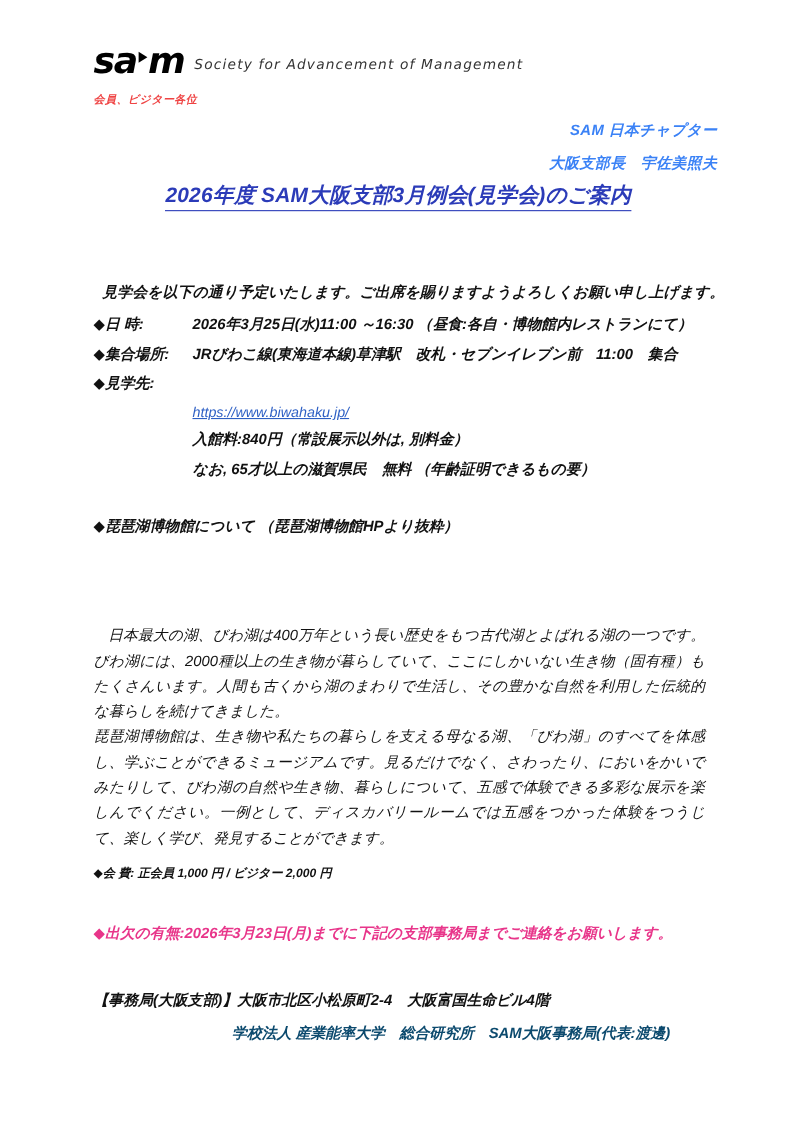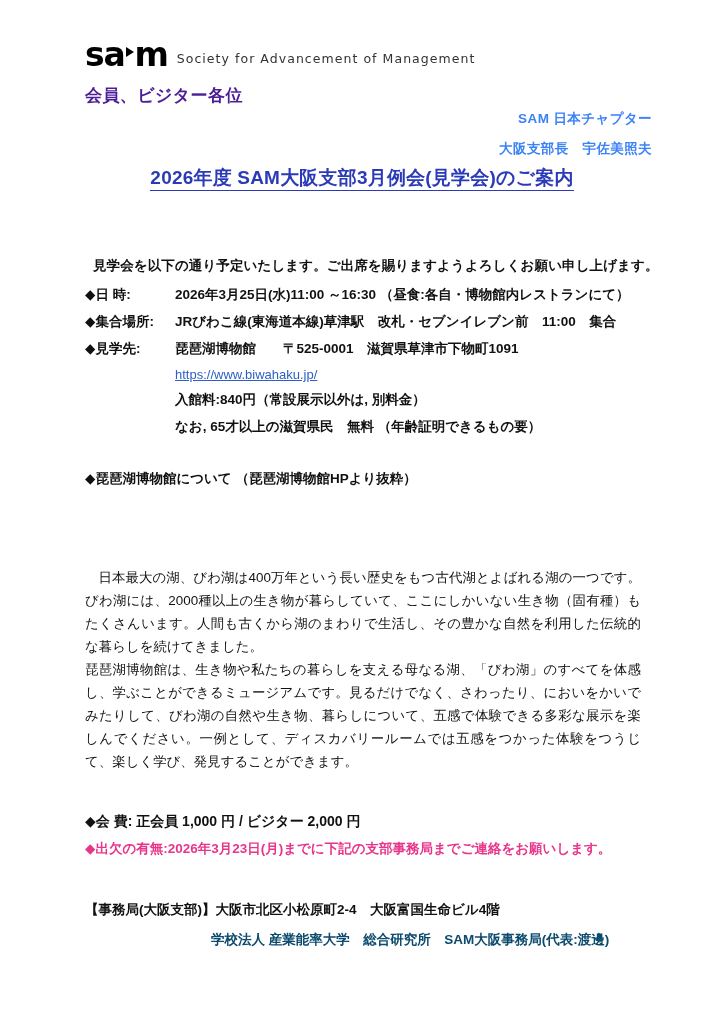--- a/index.html
+++ b/index.html
@@ -15,20 +15,21 @@
     position: relative;
     overflow: hidden;
   }
   .page {
     position: relative;
     width: 724px;
     height: 772px;
     background: #ffffff;
     padding: 0;
     box-sizing: border-box;
+    font-style: italic;
   }
 
   
   .logo-row {
     position: absolute;
     left: 85px;
     top: 40px;
     display: flex;
     align-items: flex-end;
     gap: 9px;
@@ -60,24 +61,24 @@
     color: #333333;
     padding-bottom: 4px;
     white-space: nowrap;
     font-family: "DejaVu Sans", sans-serif;
   }
 
   .salutation {
     position: absolute;
     left: 85px;
     top: 84px;
-    font-size: 17px;
+    font-size: 10px;
     font-weight: bold;
     letter-spacing: 0.4px;
-    color: #4c1d95;
+    color: #ef4444;
   }
 
   
   .sender {
     position: absolute;
     right: 72px;
     top: 104px;
     text-align: right;
     font-size: 13.5px;
     font-weight: bold;
@@ -169,22 +170,22 @@
     letter-spacing: 0.05px;
   }
   .para.p1 { top: 492px; text-indent: 1em; }
   .para.p2 { top: 566px; text-indent: 1em; }
   .para.p3 { top: 658px; text-indent: 0; }
 
   
   .fee {
     position: absolute;
     left: 85px;
-    top: 813px;
-    font-size: 14px;
+    top: 786px;
+    font-size: 11px;
     font-weight: bold;
     color: #111;
     white-space: nowrap;
     text-align: center;
   }
 
   .rsvp {
     position: absolute;
     left: 85px;
     top: 840px;
@@ -265,21 +266,20 @@
       <span class="dvalue">2026年3月25日(水)11:00 ～16:30 （昼食:各自・博物館内レストランにて）</span>
     </div>
 
     <div class="drow">
       <span class="dlabel fixed">◆集合場所:</span>
       <span class="dvalue">JRびわこ線(東海道本線)草津駅　改札・セブンイレブン前　11:00　集合</span>
     </div>
 
     <div class="drow">
       <span class="dlabel fixed">◆見学先:</span>
-      <span class="dvalue">琵琶湖博物館　　〒525-0001　滋賀県草津市下物町1091</span>
     </div>
 
     <div class="subline">
       <a class="link" href="#">https://www.biwahaku.jp/</a>
     </div>
 
     <div class="subline">入館料:840円（常設展示以外は, 別料金）</div>
 
     <div class="subline">なお, 65才以上の滋賀県民　無料 （年齢証明できるもの要）</div>
   </div>

